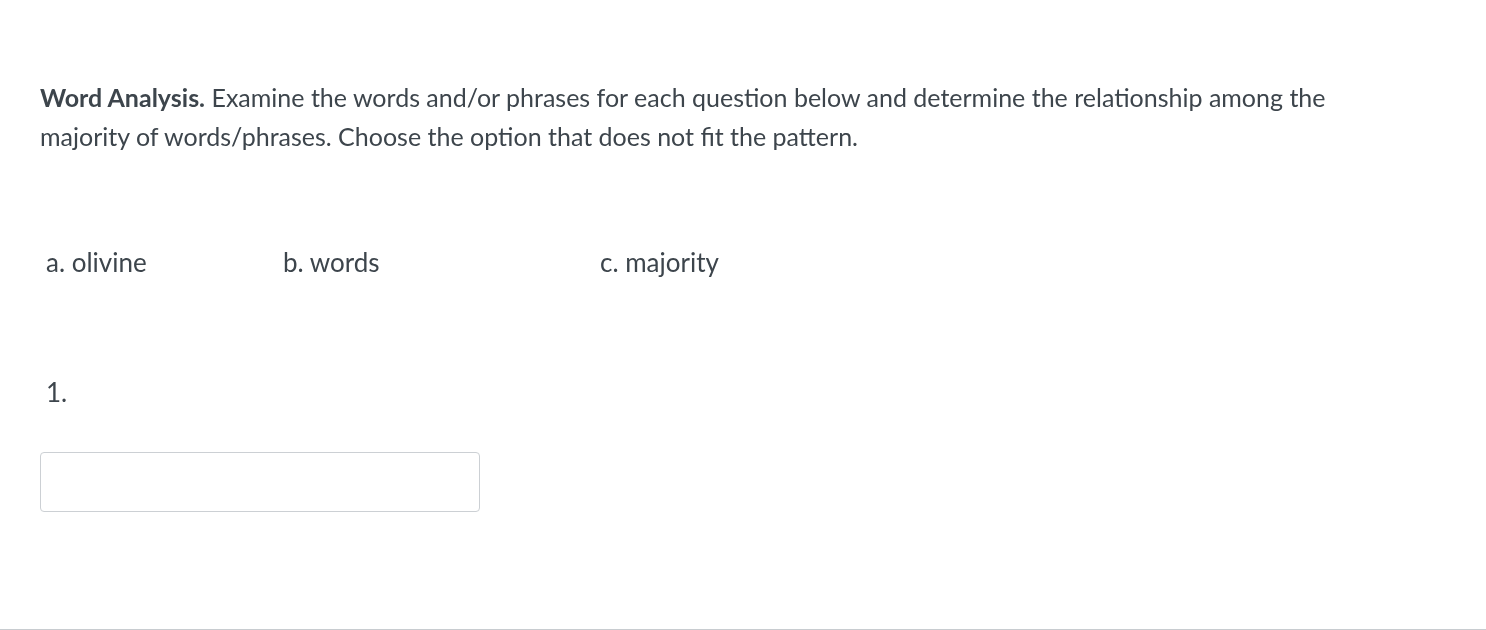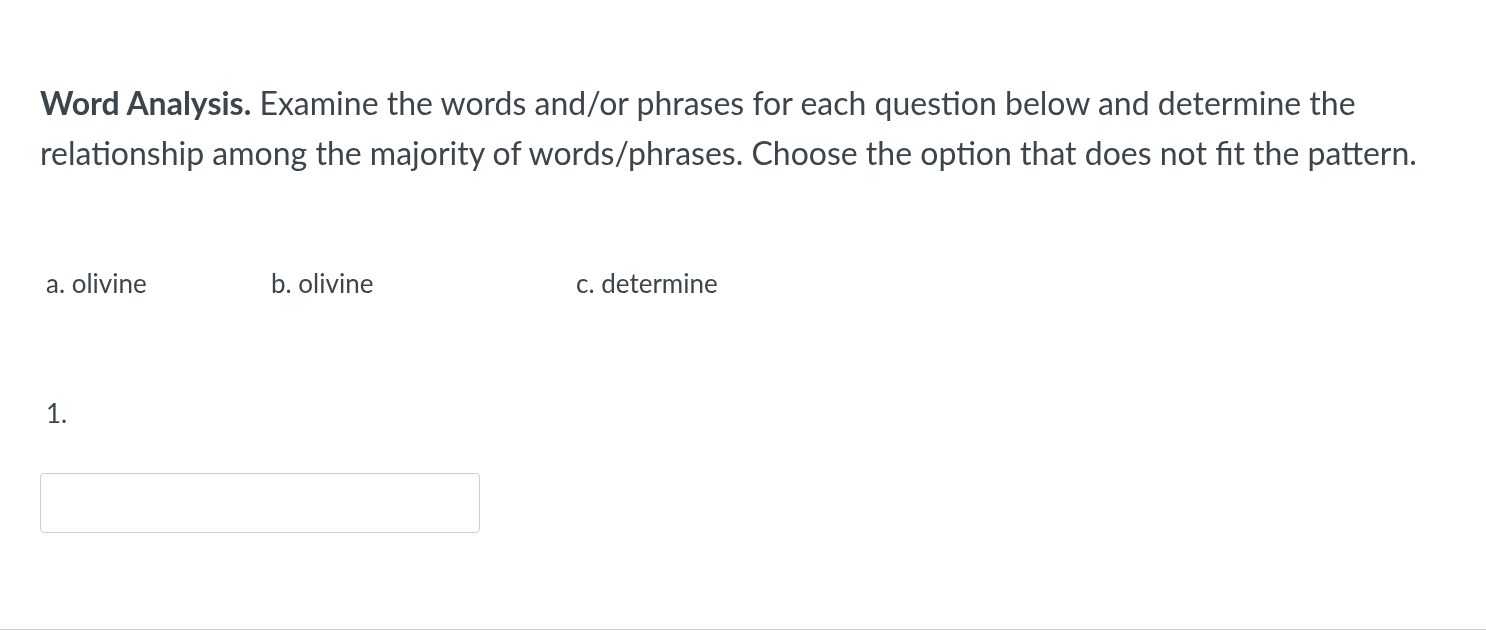--- a/index.html
+++ b/index.html
@@ -10,31 +10,31 @@
     body {
       font-family: 'Segoe UI', 'Lato', -apple-system, BlinkMacSystemFont, sans-serif;
       background: #ffffff;
       width: 1486px;
       height: 630px;
       padding: 78px 40px 0 40px;
       color: #3d454c;
       position: relative;
     }
     .instructions {
-      font-size: 32px;
+      font-size: 25px;
       line-height: 1.55;
       margin-bottom: 90px;
       max-width: 1380px;
     }
     .instructions .bold {
       font-weight: 700;
     }
     .options {
       display: flex;
-      gap: 0;
+      gap: 12px;
       font-size: 26px;
       margin-bottom: 98px;
       padding-left: 6px;
     }
     .option-a { width: 225px; }
     .option-b { width: 305px; }
     .option-c { width: 250px; }
     .option-d { }
     .question-number {
       font-size: 26px;
@@ -66,22 +66,22 @@
 <body>
 
 
 
 <div class="instructions">
   <span class="bold">Word Analysis.</span><span> Examine the words and/or phrases for each question below and determine the relationship among the majority of words/phrases. Choose the option that does not fit the pattern.</span>
 </div>
 
 <div class="options">
   <div class="option-a">a. olivine</div>
-  <div class="option-b">b. olivine</div>
-  <div class="option-c">c. determine</div>
+  <div class="option-b">b. words</div>
+  <div class="option-c">c. majority</div>
 </div>
 
 <div class="question-number">1.</div>
 
 <input type="text" class="answer-input" value="" style="">
 
 <div class="bottom-border"></div>
 
 
 

